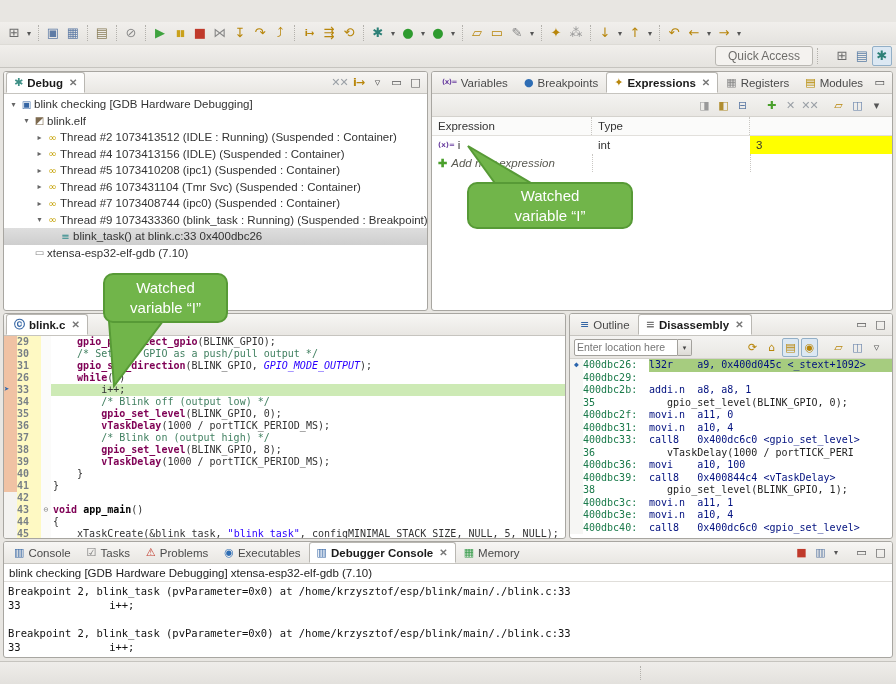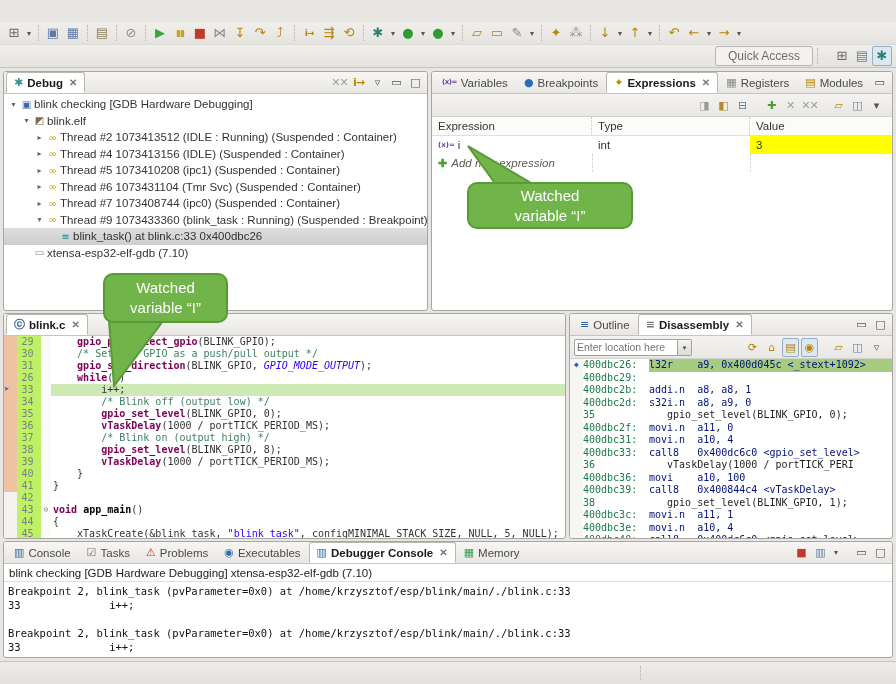--- a/index.html
+++ b/index.html
@@ -66,21 +66,21 @@
   .exp-icon { font-size:7px; font-weight:bold; color:#6a3fa0; margin-right:3px; font-family:"DejaVu Sans",sans-serif; }
   .addrow { color:#5a5a52; font-style:italic; }
   .plus { color:#4aa02c; font-weight:bold; font-style:normal; margin-right:4px; font-size:11px; }
 
   
   .cl { display:flex; height:12px; line-height:12px; font-family:"DejaVu Sans Mono",monospace;
     font-size:10px; white-space:pre; }
   .ann { width:13px; flex:none; position:relative; background:#f4f3f1; }
   .ann.chg { background:#f0c2a4; }
   .bparrow { position:absolute; left:0; top:-1px; font-size:9px; color:#2b65ad; }
-  .lnum { width:24px; flex:none; text-align:center; padding-right:3px; color:#787f86; background:#bef264; }
+  .lnum { width:24px; flex:none; text-align:left; padding-right:3px; color:#787f86; background:#fef9c3;font-weight:bold; }
   .fold { width:10px; flex:none; color:#888; font-size:8px; background:#fbfbfa; text-align:center; }
   .codeln { flex:1; padding-left:2px; }
   .codeln.cur { background:#cdeab5; }
   .tk-pl { color:#333; } .tk-kw { color:#7f0055; font-weight:bold; }
   .tk-fn { color:#7f0055; font-weight:bold; } .tk-cm { color:#3f7f5f; }
   .tk-mac { color:#2a00ff; font-style:italic; } .tk-str { color:#2a00ff; }
   .tk-df { color:#000; font-weight:bold; }
 
   
   .dl { display:flex; height:12.5px; line-height:12.5px; font-family:"DejaVu Sans Mono",monospace;
@@ -290,21 +290,20 @@
           <span class="tbi small" style="color: rgb(154, 160, 166);">✕✕</span>
           <span class="tgap"></span>
           <span class="tbi" style="color: rgb(184, 134, 11);">▱</span>
           <span class="tbi" style="color: rgb(95, 124, 166);">◫</span>
           <span class="tbi" style="color: rgb(85, 85, 85);">▾</span>
         </span>
     </div>
     <div class="exp-head">
       <span class="exp-col c1">Expression</span>
       <span class="exp-col c2">Type</span>
-      <span class="exp-col c3" style="border-right:none">Value</span>
     </div>
     <div id="expr-rows">
         <div class="exp-row">
           <span class="cell c1">
             <span class="exp-icon">(x)=</span>
             <span>i</span>
           </span>
           <span class="cell c2">int</span>
           <span class="cell c3" style="background: rgb(255, 255, 0);">3</span>
         </div>
@@ -379,21 +378,20 @@
           <span class="tgap"></span>
           <span class="tbi" style="color: rgb(184, 134, 11);">▱</span>
           <span class="tbi" style="color: rgb(95, 124, 166);">◫</span>
           <span class="tbi" style="color: rgb(85, 85, 85);">▿</span>
         </span>
     </div>
     <div id="disasm-lines">
         <div class="dl hl"><span class="dgut">◆</span><span class="daddr">400dbc26:</span><span class="drest">l32r    a9, 0x400d045c &lt;_stext+1092&gt;</span></div>
         <div class="dl"><span class="dgut"></span><span class="daddr">400dbc29:</span></div>
         <div class="dl"><span class="dgut"></span><span class="daddr">400dbc2b:</span><span class="drest">addi.n  a8, a8, 1</span></div>
-        <div class="dl"><span class="dgut"></span><span class="daddr">400dbc2d:</span><span class="drest">s32i.n  a8, a9, 0</span></div>
         <div class="dl"><span class="dgut"></span><span class="daddr">35</span><span class="drest dsrc">   gpio_set_level(BLINK_GPIO, 0);</span></div>
         <div class="dl"><span class="dgut"></span><span class="daddr">400dbc2f:</span><span class="drest">movi.n  a11, 0</span></div>
         <div class="dl"><span class="dgut"></span><span class="daddr">400dbc31:</span><span class="drest">movi.n  a10, 4</span></div>
         <div class="dl"><span class="dgut"></span><span class="daddr">400dbc33:</span><span class="drest">call8   0x400dc6c0 &lt;gpio_set_level&gt;</span></div>
         <div class="dl"><span class="dgut"></span><span class="daddr">36</span><span class="drest dsrc">   vTaskDelay(1000 / portTICK_PERI</span></div>
         <div class="dl"><span class="dgut"></span><span class="daddr">400dbc36:</span><span class="drest">movi    a10, 100</span></div>
         <div class="dl"><span class="dgut"></span><span class="daddr">400dbc39:</span><span class="drest">call8   0x400844c4 &lt;vTaskDelay&gt;</span></div>
         <div class="dl"><span class="dgut"></span><span class="daddr">38</span><span class="drest dsrc">   gpio_set_level(BLINK_GPIO, 1);</span></div>
         <div class="dl"><span class="dgut"></span><span class="daddr">400dbc3c:</span><span class="drest">movi.n  a11, 1</span></div>
         <div class="dl"><span class="dgut"></span><span class="daddr">400dbc3e:</span><span class="drest">movi.n  a10, 4</span></div>

